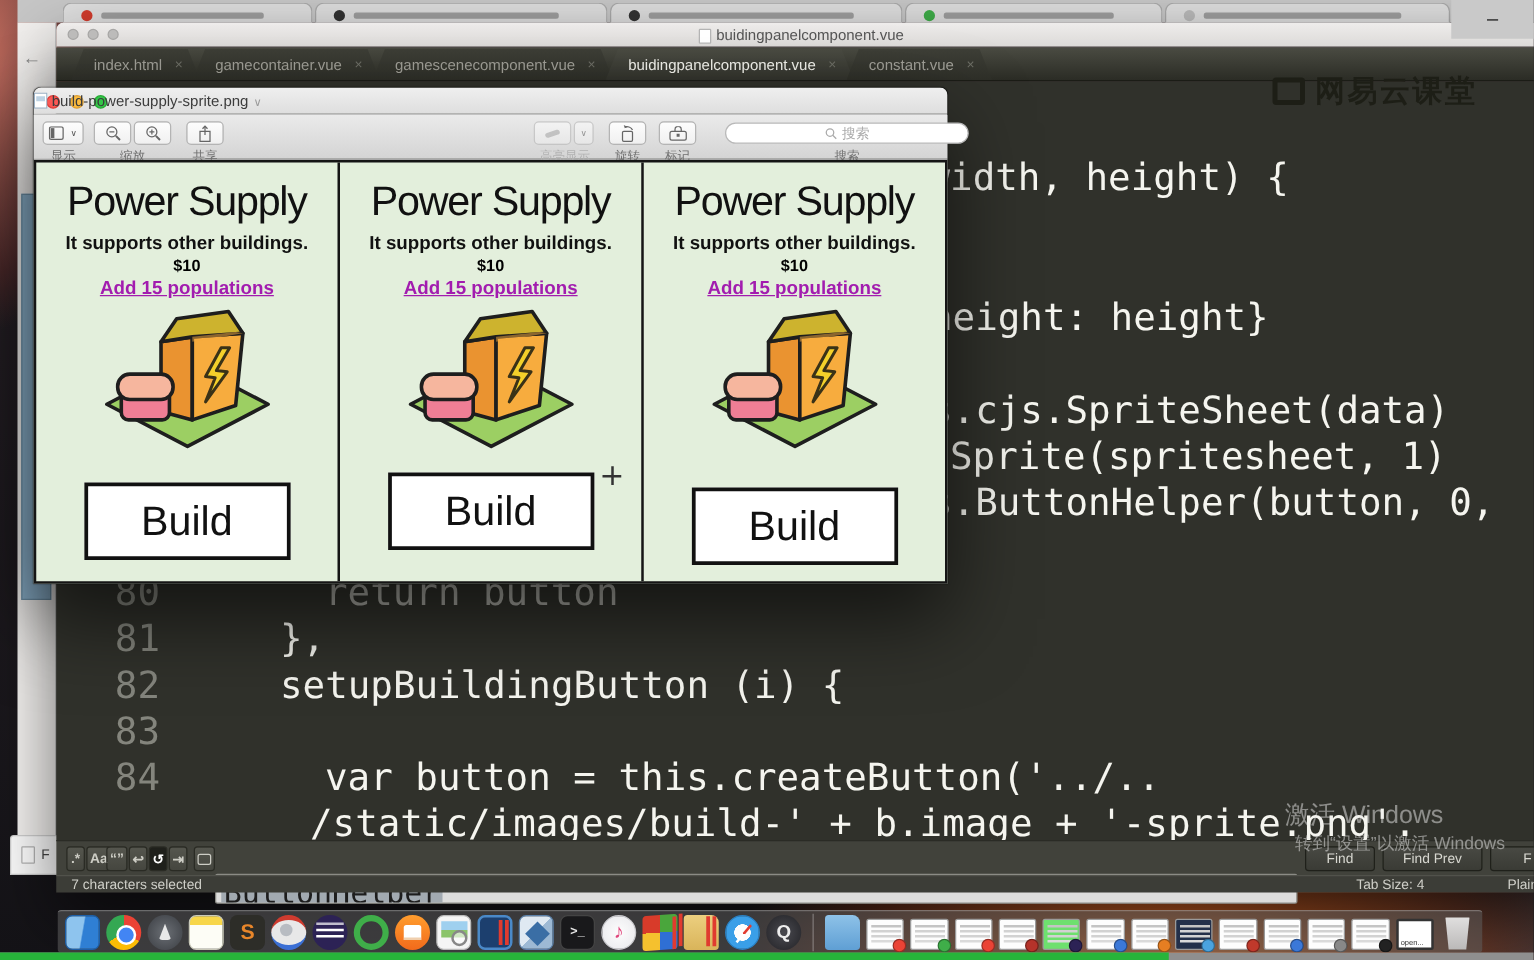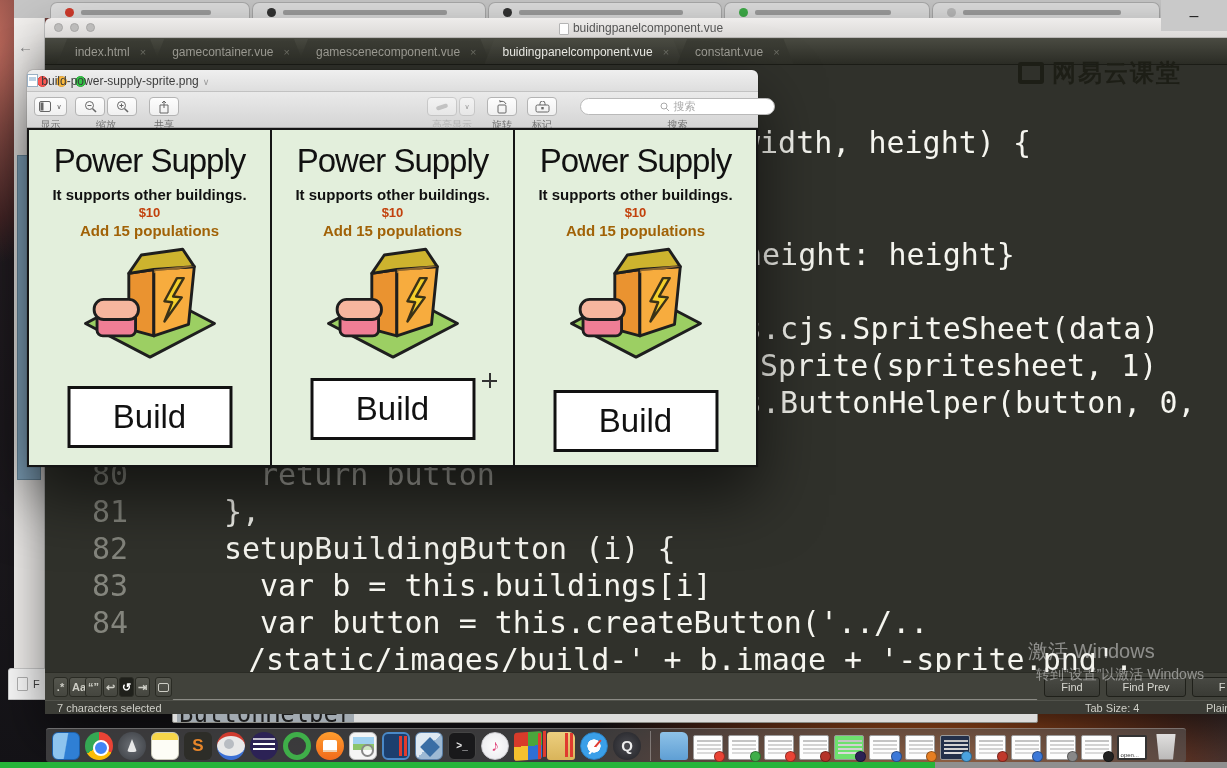--- a/index.html
+++ b/index.html
@@ -75,22 +75,22 @@
   .pv-toolbar { position:absolute; left:0; top:22px; right:0; height:36px; background:linear-gradient(#eaeaea,#d4d4d4); border-bottom:1px solid #a7a7a7; }
   .tb-btn { position:absolute; top:5px; height:19px; background:linear-gradient(#fdfdfd,#f0f0f0); border:1px solid #b4b4b4; border-radius:4px; display:flex; align-items:center; justify-content:center; color:#555; font-size:11px; }
   .tb-label { position:absolute; top:26px; font-size:10px; color:#6e6e6e; text-align:center; }
   .tb-label.dis { color:#b2b2b2; }
   .pv-search { position:absolute; left:553px; top:6px; width:195px; height:17px; background:#fff; border:1px solid #b9b9b9; border-radius:9px; display:flex; align-items:center; justify-content:center; gap:4px; color:#aaa; font-size:11px; }
   .pv-content { position:absolute; left:0; top:58px; right:0; bottom:0; background:#e3efdc; border:2px solid #151515; display:flex; }
   .card { flex:1; position:relative; text-align:center; }
   .card + .card { border-left:2px solid #151515; }
   .card-title { margin-top:12px; font-size:33px; color:#111; letter-spacing:-1px; }
   .card-desc { margin-top:6px; font-size:15px; font-weight:bold; color:#111; }
-  .card-price { margin-top:2px; font-size:13px; font-weight:bold; color:#c2410c; }
-  .card-pop { margin-top:2px; font-size:15px; font-weight:bold; color:#a16207; }
+  .card-price { margin-top:2px; font-size:13px; font-weight:bold; color:#000000; }
+  .card-pop { margin-top:2px; font-size:15px; font-weight:bold; color:#a21caf;text-decoration:underline; }
   .card-sprite { position:absolute; left:50%; top:100px; transform:translateX(-50%); }
   .build-btn { position:absolute; left:50%; transform:translateX(-50%); bottom:17px; width:165px; height:62px; background:#fff; border:3px solid #111; display:flex; align-items:center; justify-content:center; font-size:33px; color:#111; }
 
   .crosshair { position:absolute; left:482px; top:373px; width:15px; height:15px; z-index:5; }
   .crosshair::before { content:""; position:absolute; left:7px; top:0; width:1.5px; height:15px; background:#333; }
   .crosshair::after { content:""; position:absolute; left:0; top:7px; width:15px; height:1.5px; background:#333; }
 
   
   .watermark { position:absolute; z-index:6; color:rgba(235,235,235,.5); pointer-events:none; }
   .wm1 { left:1028px; top:638px; font-size:20px; }
@@ -218,21 +218,20 @@
       <div class="code" style="left: 699px; top: 247px;">s.cjs.SpriteSheet(data)</div>
       <div class="code" style="left: 715px; top: 284px;">Sprite(spritesheet, 1)</div>
       <div class="code" style="left: 699px; top: 321px;">s.ButtonHelper(button, 0,</div>
       <div class="gut dim" style="left: -2px; top: 393px;">80</div>
       <div class="code dim" style="left: 215px; top: 393px;">return button</div>
       <div class="gut" style="left: -2px; top: 430px;">81</div>
       <div class="code" style="left: 179px; top: 430px;">},</div>
       <div class="gut" style="left: -2px; top: 467px;">82</div>
       <div class="code" style="left: 179px; top: 467px;">setupBuildingButton (i) {</div>
       <div class="gut" style="left: -2px; top: 504px;">83</div>
-      <div class="code" style="left: 215px; top: 504px;">var b = this.buildings[i]</div>
       <div class="gut" style="left: -2px; top: 541px;">84</div>
       <div class="code" style="left: 215px; top: 541px;">var button = this.createButton('../..</div>
       <div class="code" style="left: 203px; top: 578px;">/static/images/build-' + b.image + '-sprite.png'.</div>
     </div>
   <div class="findbar" id="findBar">
     <div class="find-input"><span>ButtonHelper</span></div>
   <div class="fopt" style="left: 8px; min-width: 15px;">.*</div>
       <div class="fopt" style="left: 24px; min-width: 15px;">Aa</div>
       <div class="fopt" style="left: 40px; min-width: 17px;">“”</div>
       <div class="fopt" style="left: 58px; min-width: 15px;">↩</div>

